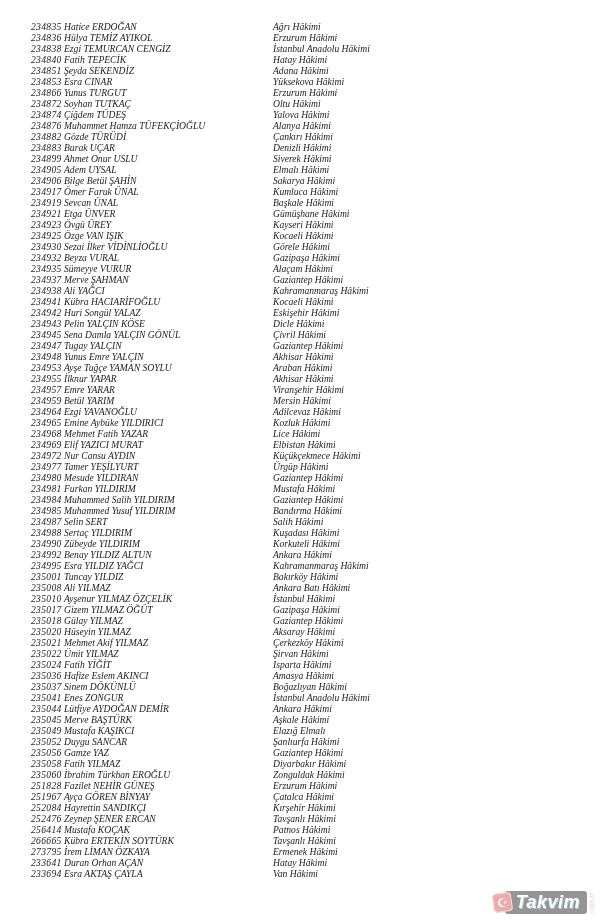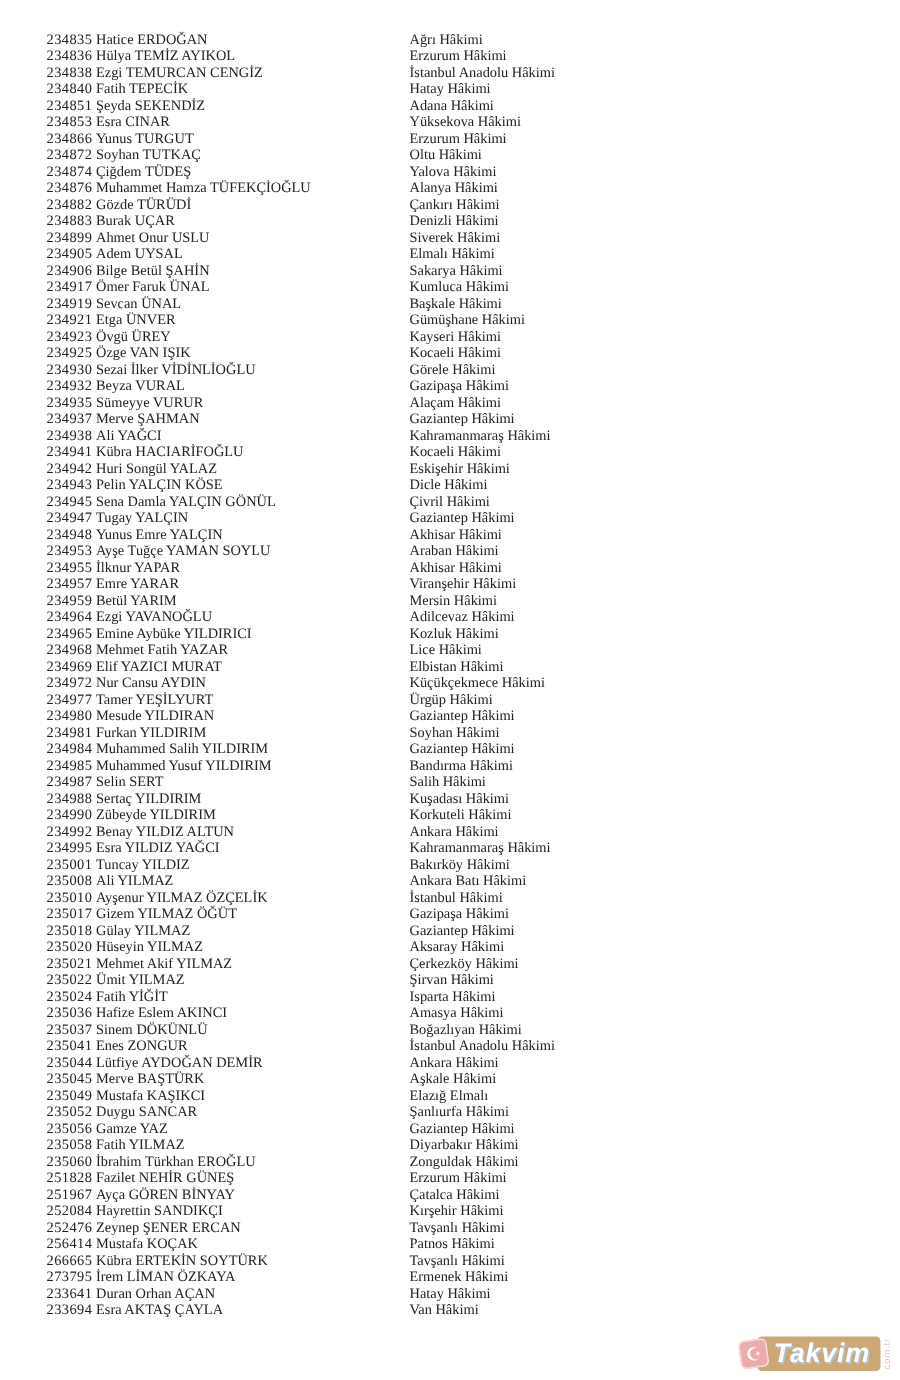--- a/index.html
+++ b/index.html
@@ -10,20 +10,21 @@
     background: #ffffff;
     overflow: hidden;
     font-family: "Liberation Serif", serif;
     color: #222222;
   }
   .list {
     position: absolute;
     top: 21px;
     left: 0;
     right: 0;
+    font-style: italic;
   }
   .row {
     position: relative;
     height: 11px;
     font-size: 9.6px;
     line-height: 11px;
     white-space: nowrap;
   }
   .cell { position: absolute; top: 0; }
   .cell.id    { left: 31px;  letter-spacing: 0.3px; }
@@ -49,21 +50,21 @@
     align-items: center;
     justify-content: center;
     font-size: 12px;
     font-family: "DejaVu Sans", sans-serif;
     margin-right: -7px;
     z-index: 2;
     transform: rotate(-8deg);
     box-shadow: 0 0 0 1px #eec7c7 inset;
   }
   .wm-brand {
-    background: #a16207;
+    background: #404040;
     color: #ffffff;
     font-family: "Liberation Sans", sans-serif;
     font-weight: bold;
     font-style: italic;
     font-size: 18px;
     line-height: 20px;
     padding: 1px 7px 2px 11px;
     border-radius: 3px;
     letter-spacing: 0.5px;
     text-shadow: 1px 1px 0 #6d96c4;
@@ -334,21 +335,21 @@
 
   <div class="row">
     <span class="cell id">234980</span>
     <span class="cell name">Mesude YILDIRAN</span>
     <span class="cell title">Gaziantep Hâkimi</span>
   </div>
 
   <div class="row">
     <span class="cell id">234981</span>
     <span class="cell name">Furkan YILDIRIM</span>
-    <span class="cell title">Soyhan Hâkimi</span>
+    <span class="cell title">Mustafa Hâkimi</span>
   </div>
 
   <div class="row">
     <span class="cell id">234984</span>
     <span class="cell name">Muhammed Salih YILDIRIM</span>
     <span class="cell title">Gaziantep Hâkimi</span>
   </div>
 
   <div class="row">
     <span class="cell id">234985</span>

